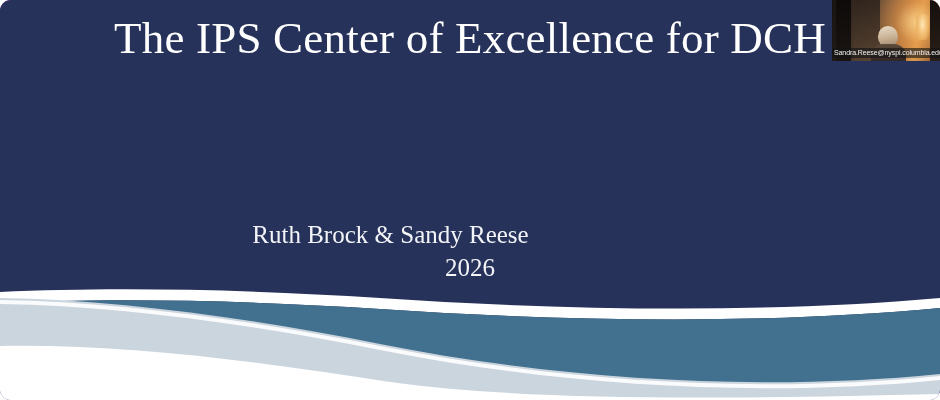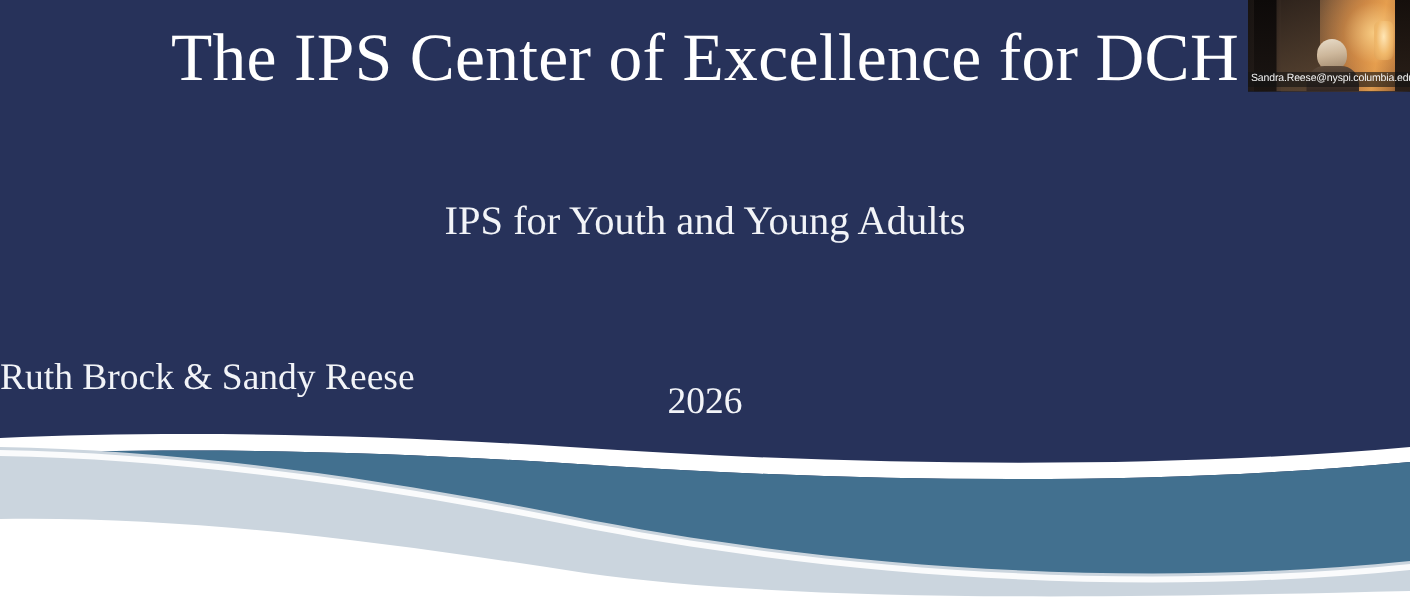--- a/index.html
+++ b/index.html
@@ -9,20 +9,21 @@
   }
   body {
     font-family: "Liberation Serif", serif;
   }
   #slide {
     position: relative;
     width: 940px;
     height: 400px;
     overflow: hidden;
     background: #a21caf;
+    border-radius: 11px;
   }
   
   .slide-bg {
     position: absolute;
     left: 0; top: 0;
     width: 940px;
     height: 400px;
     background: #27325a;
   }
   
@@ -62,26 +63,25 @@
     color: #f2f4f8;
     font-size: 27px;
     line-height: 1.2;
     font-weight: 400;
   }
   .presenters-line {
     position: absolute;
     left: 0;
     top: 220px;
     width: 781px;
-    text-align: left;
+    text-align: center;
     color: #f2f4f8;
     font-size: 25px;
     line-height: 1.22;
     font-weight: 400;
-    margin-top: 17px;
   }
   .year-line {
     position: absolute;
     left: 0;
     top: 253px;
     width: 940px;
     text-align: center;
     color: #f2f4f8;
     font-size: 25px;
     line-height: 1.22;
@@ -206,21 +206,20 @@
 
       <path d="M0,28 C120,30 250,48 380,74 C560,110 760,122 940,104 L940,130 L0,130 Z" fill="#cbd5de"></path>
 
       <path d="M0,76 C130,74 260,92 390,112 C520,130 700,130 940,124 L940,130 L0,130 Z" fill="#ffffff"></path>
 
       <path d="M0,30 C120,32 250,50 380,76 C560,112 760,124 940,106 L940,110 C760,128 560,116 380,80 C250,54 120,36 0,34 Z" fill="#ffffff" opacity="0.9"></path>
     </svg>
   </div>
 
   <div class="title-line">The IPS Center of Excellence for DCH</div>
-  <div class="subtitle-line">IPS for Youth and Young Adults</div>
   <div class="presenters-line">Ruth Brock &amp; Sandy Reese</div>
   <div class="year-line">2026</div>
 
   <div class="video-thumb">
     <div class="vid-scene"></div>
     <div class="vid-doorframe"></div>
     <div class="vid-panel"></div>
     <div class="vid-lamp"></div>
     <div class="vid-person-head"></div>
     <div class="vid-person-body"></div>

